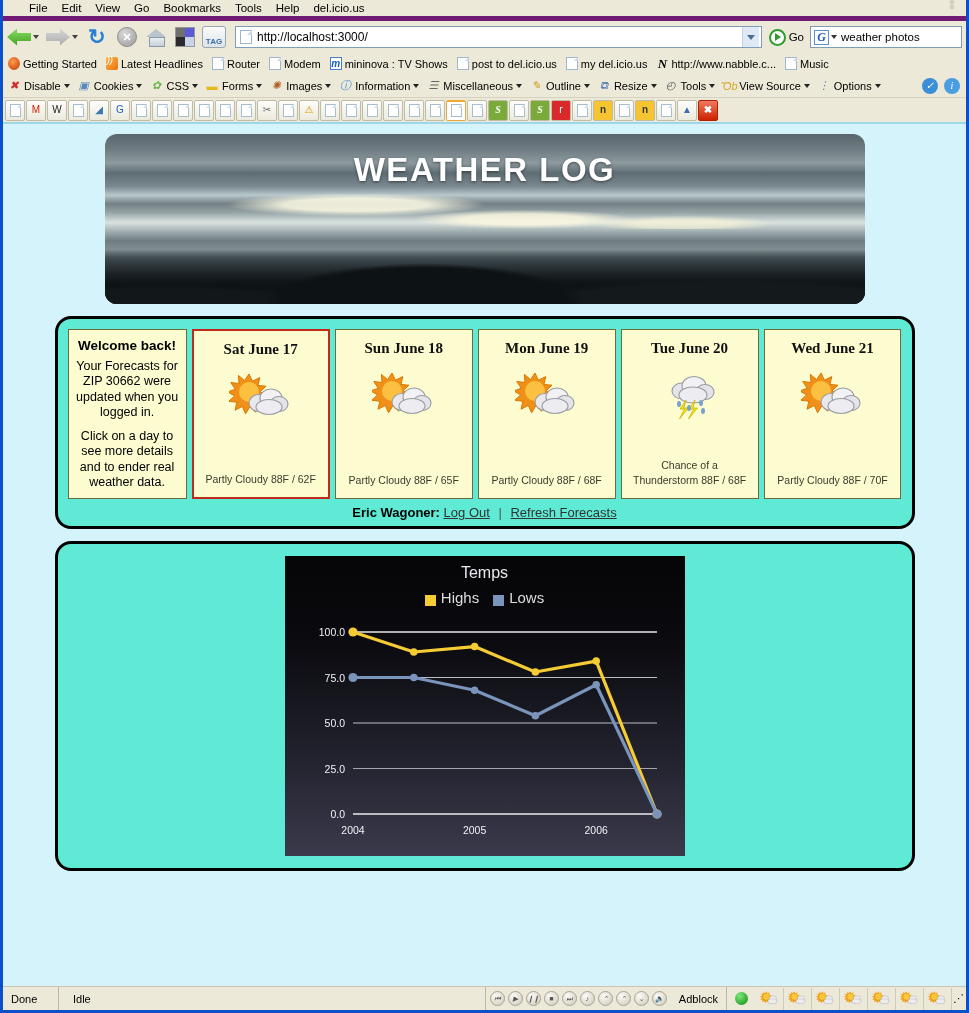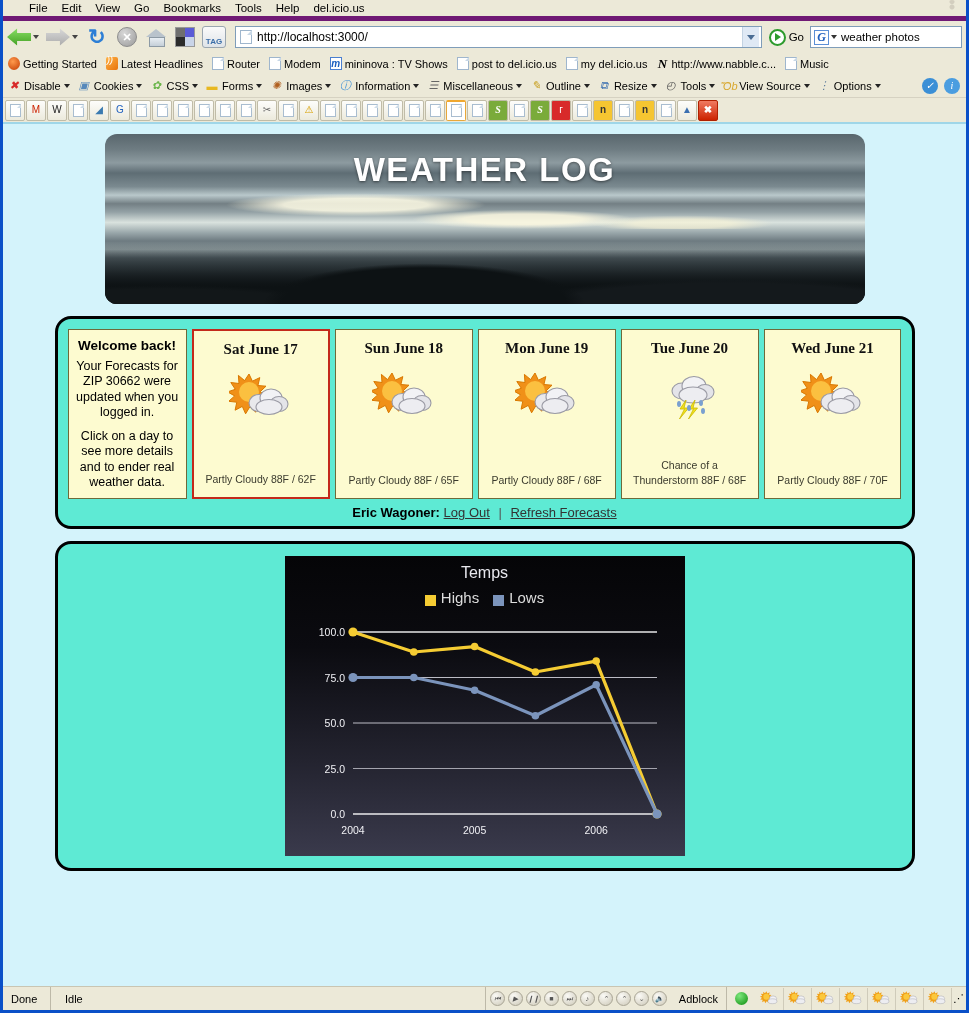--- a/index.html
+++ b/index.html
@@ -723,21 +723,21 @@
               <circle cx="311.20000000000005" cy="128.78" r="3.8" fill="#7b94bc"></circle>
               <circle cx="372" cy="258" r="4.6" fill="#7b94bc"></circle>
             </svg>
         </div>
       </div>
 
     </div>
   </div>
 
   <div class="statusbar">
-    <div class="sb-cell" style="width:48px">Done</div>
+    <div class="sb-cell" style="width:56px">Done</div>
     <div class="sb-flex" style="padding-left:14px">Idle</div>
     <div class="sb-media" id="media-controls">
         <i class="mbtn">⏮</i>
         <i class="mbtn">▶</i>
         <i class="mbtn">❙❙</i>
         <i class="mbtn">■</i>
         <i class="mbtn">⏭</i>
         <i class="mbtn">♪</i>
         <i class="mbtn">⌃</i>
         <i class="mbtn">⌃</i>

